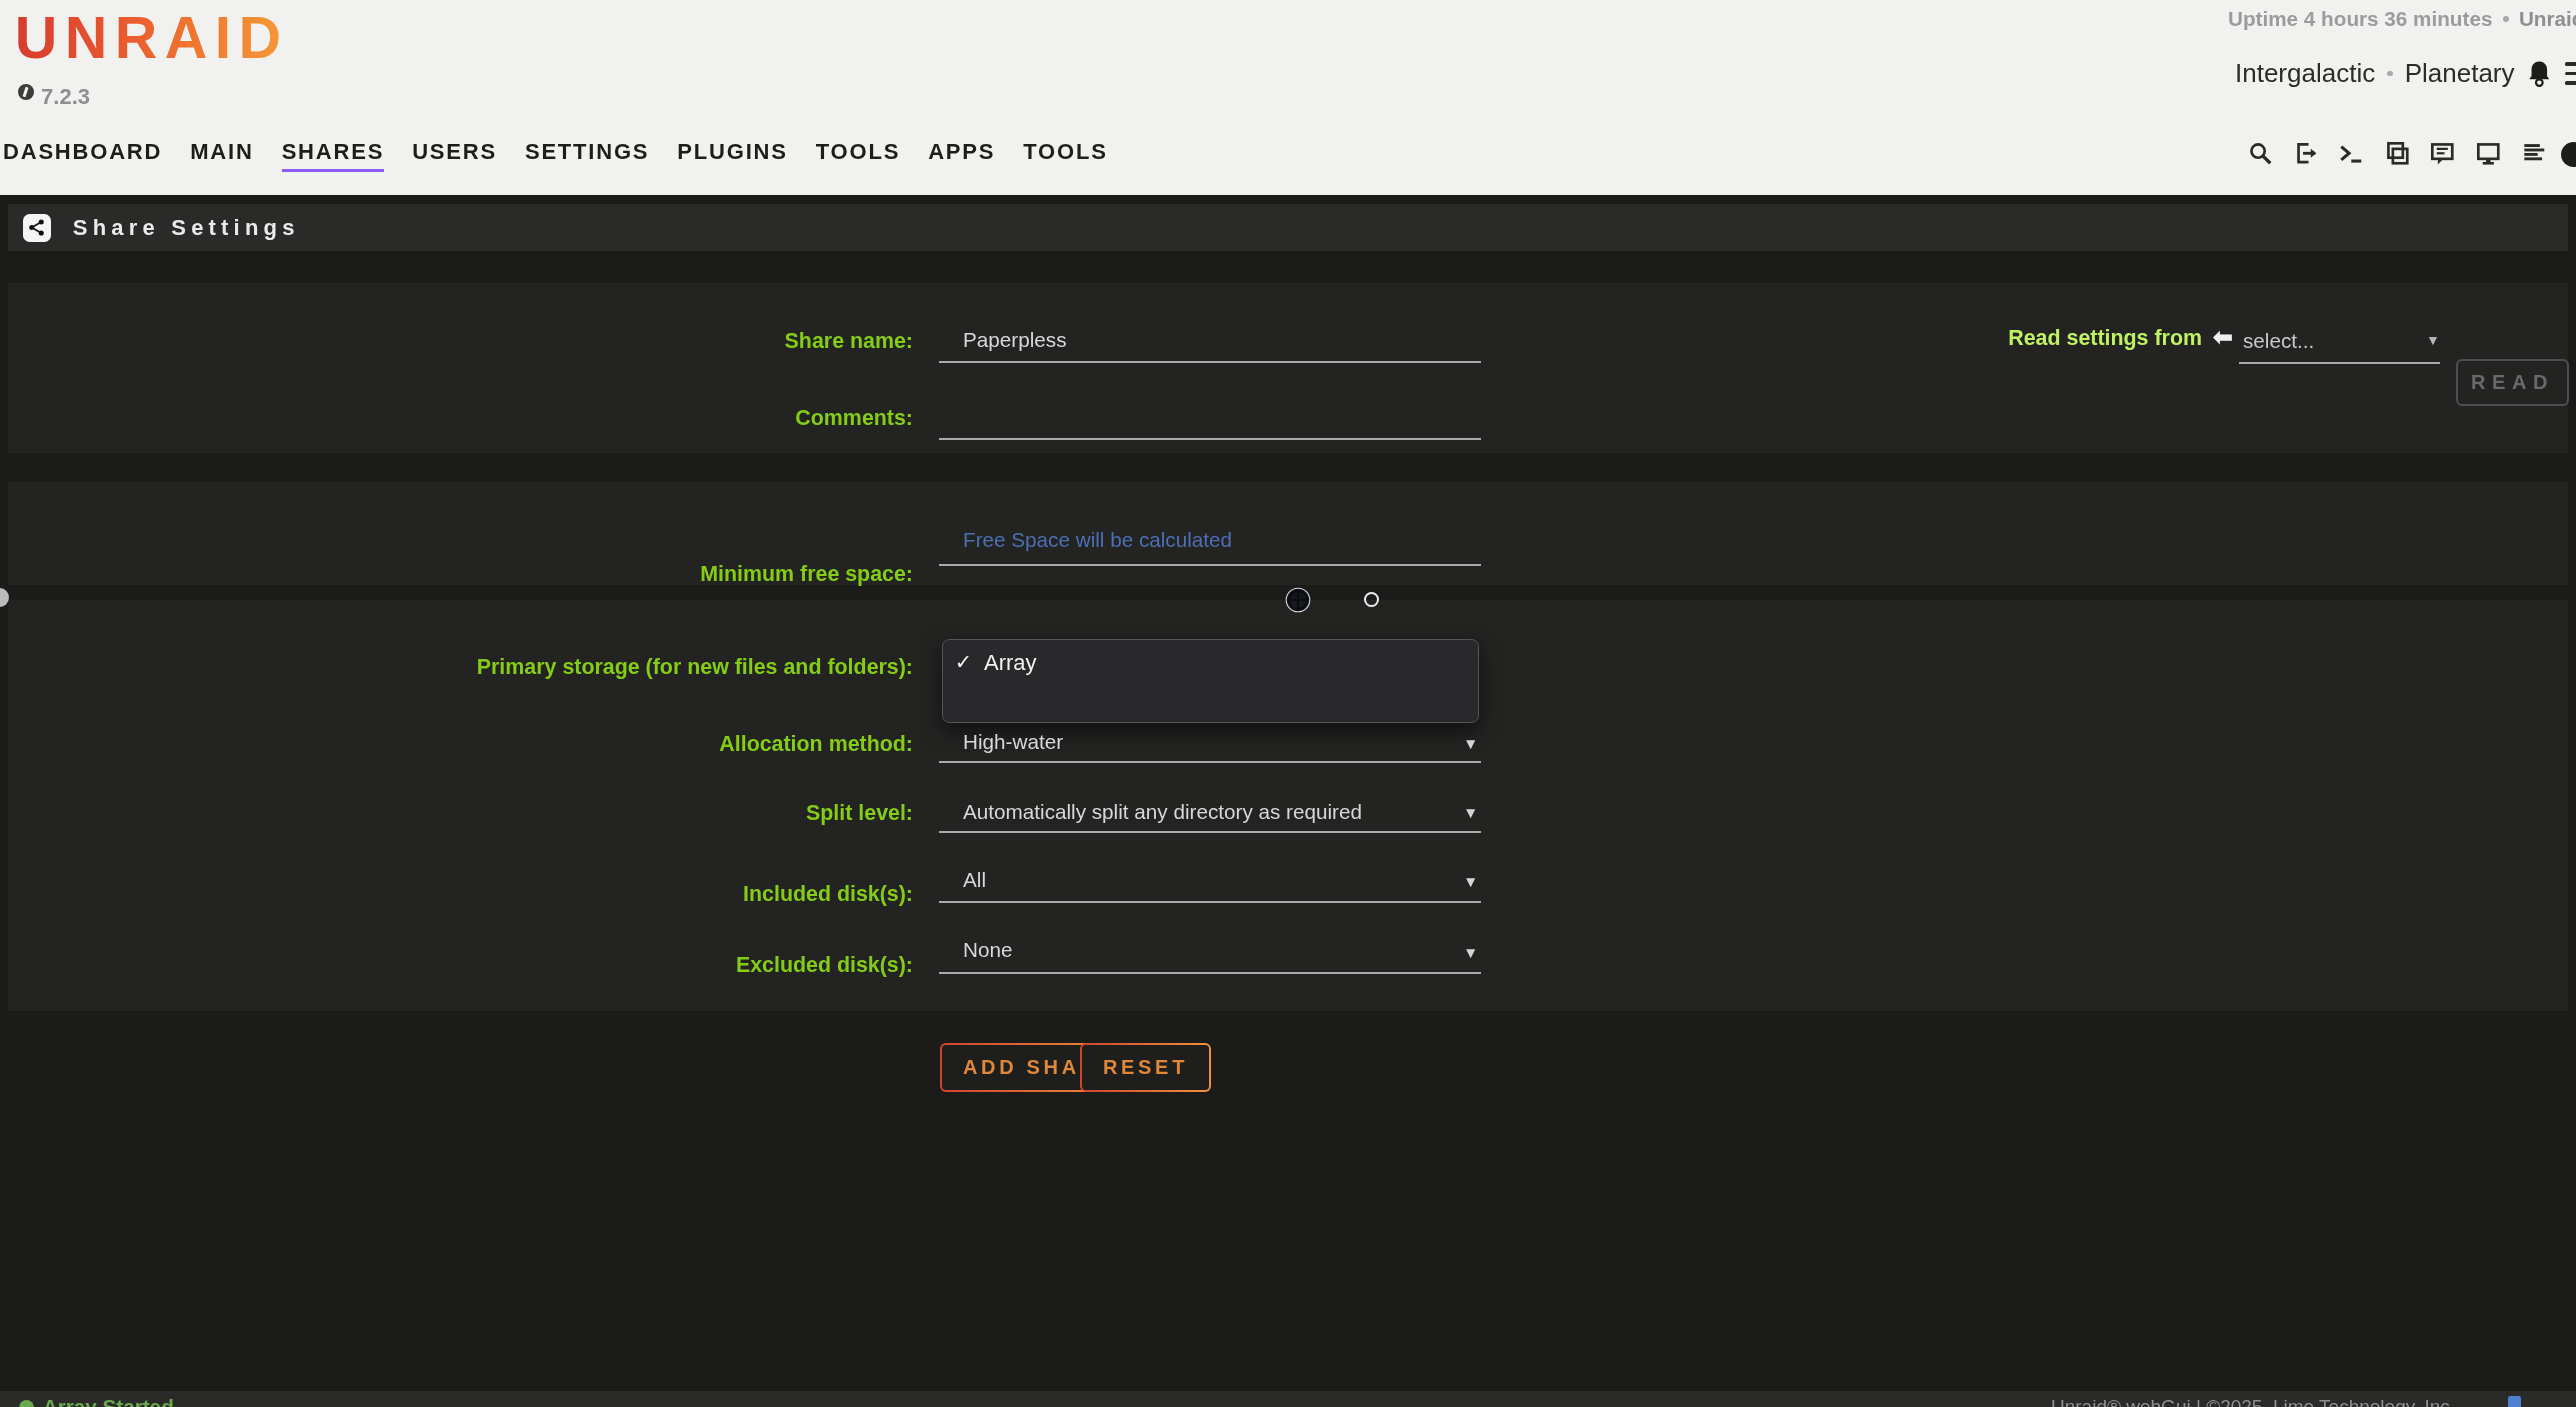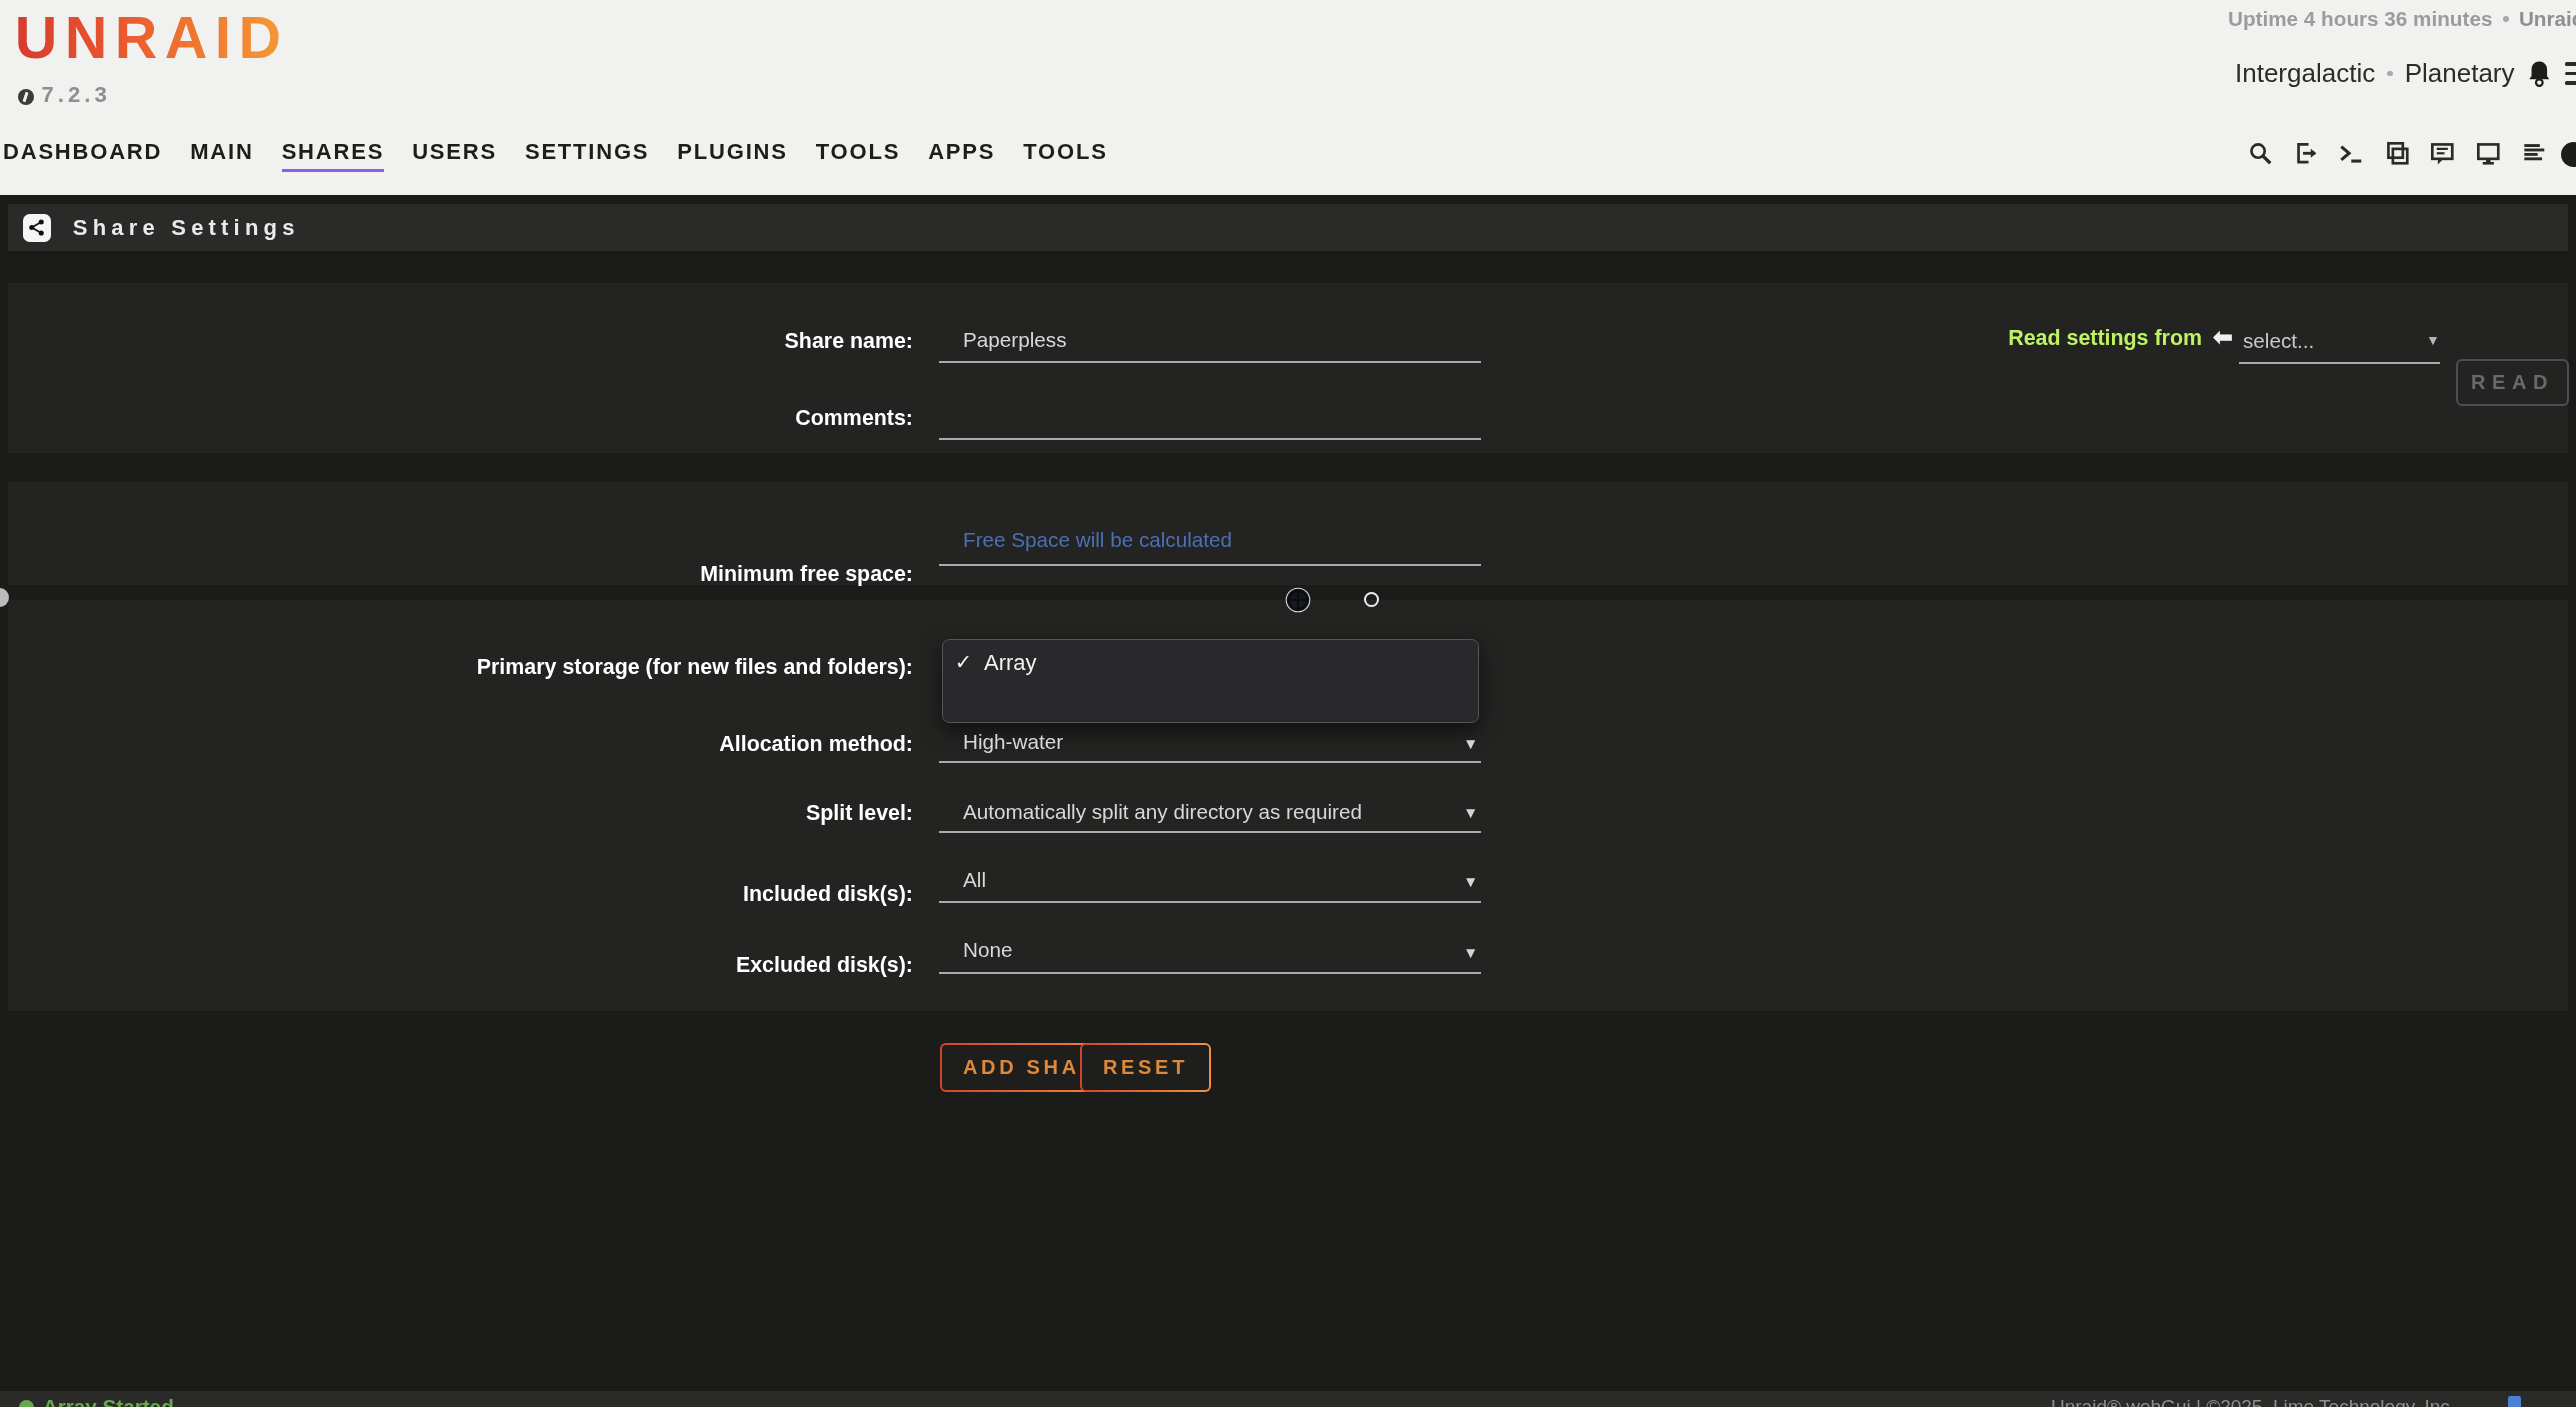--- a/index.html
+++ b/index.html
@@ -11,21 +11,21 @@
   }
 
   
   .header { position:absolute; left:0; top:0; width:2576px; height:195px; background:#f1f1ef; }
   .logo {
     position:absolute; left:14.8px; top:4.4px;
     font-size:59px; font-weight:bold; letter-spacing:7.4px;
     background:linear-gradient(90deg, var(--logo_red,#d63c2f) 0%, #e8552f 35%, #f07c30 70%, var(--logo_orange,#f49b38) 100%);
     -webkit-background-clip:text; background-clip:text; color:transparent;
   }
-  .version-row { position:absolute; left:17.7px; top:84px; display:flex; align-items:center; gap:7.4px;font-family:Liberation Mono, monospace; }
+  .version-row { position:absolute; left:17.7px; top:84px; display:flex; align-items:flex-start; gap:7.4px; }
   .version-dot { width:16px; height:16px; border-radius:50%; background:#3c3c3a; position:relative; }
   .version-dot::after { content:""; position:absolute; left:6.6px; top:3px; width:3px; height:10.3px; background:#f1f1ef; transform:rotate(18deg); }
   .version-text { font-size:22px; font-weight:bold; color:#8f8f8f; }
 
   .uptime-row { position:absolute; left:2228px; top:7.4px; display:flex; align-items:center; gap:10.3px; white-space:nowrap; }
   .uptime-text { font-size:20.7px; color:#9b9b9b; font-weight:600; }
   .sep-dot { width:5.9px; height:5.9px; border-radius:50%; background:#a8a8a8; flex:none; }
   .edition-text { font-size:20.7px; color:#8f8f8f; font-weight:bold; }
 
   .server-row { position:absolute; left:2235px; top:58px; display:flex; align-items:center; gap:11.8px; white-space:nowrap; }
@@ -48,21 +48,21 @@
   .share-badge { width:28px; height:28px; background:#f5f5f5; border-radius:6.6px; display:flex; align-items:center; justify-content:center; }
   .titlebar-text { font-size:22px; color:#eaeaea; letter-spacing:5.2px; font-weight:600; }
 
   
   .panel { position:absolute; left:8px; width:2560px; background:#232322; }
   .panel-a { top:283px; height:170px; }
   .panel-b { top:482px; height:103px; }
   .panel-c { top:600px; height:411px; }
 
   
-  .flabel { position:absolute; left:148px; width:765px; text-align:right; font-size:21.4px; font-weight:bold; color:#ffffff; white-space:nowrap; }
+  .flabel { position:absolute; left:148px; width:765px; text-align:right; font-size:21.4px; font-weight:bold; color:#84cc16; white-space:nowrap; }
   .fvalue { position:absolute; left:946px; font-size:20.7px; color:#d8d8d8; white-space:nowrap;margin-left:17px; }
   .placeholder-blue { color:var(--link_blue,#4d6fb4); }
   .uline { position:absolute; left:939px; width:542px; height:2.2px; background:#ababab; }
   .caret { position:absolute; left:1463px; font-size:15.5px; color:#d4d4d4; }
 
   
   .popup { position:absolute; left:942px; top:639px; width:537px; height:84px;
            background:#29292b; border:1.5px solid #55555a; border-radius:7.4px;
            box-shadow:0 7.4px 20.7px rgba(0,0,0,0.55); }
   .popup-row1 { position:absolute; left:0; top:5.9px; width:100%; height:34px; }

